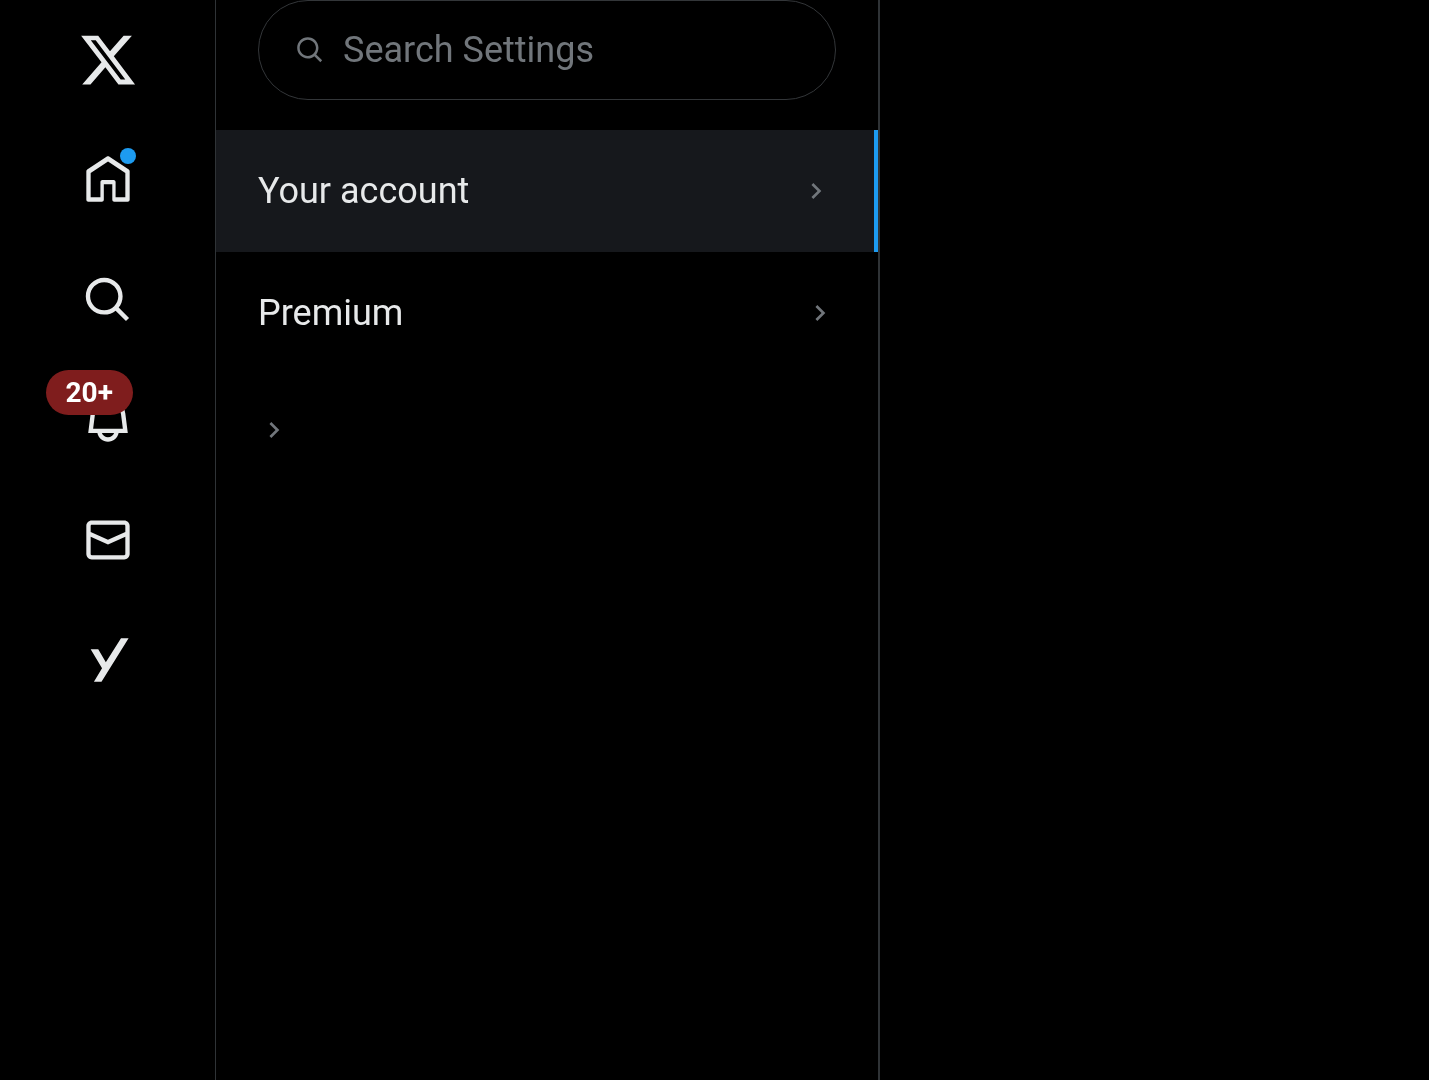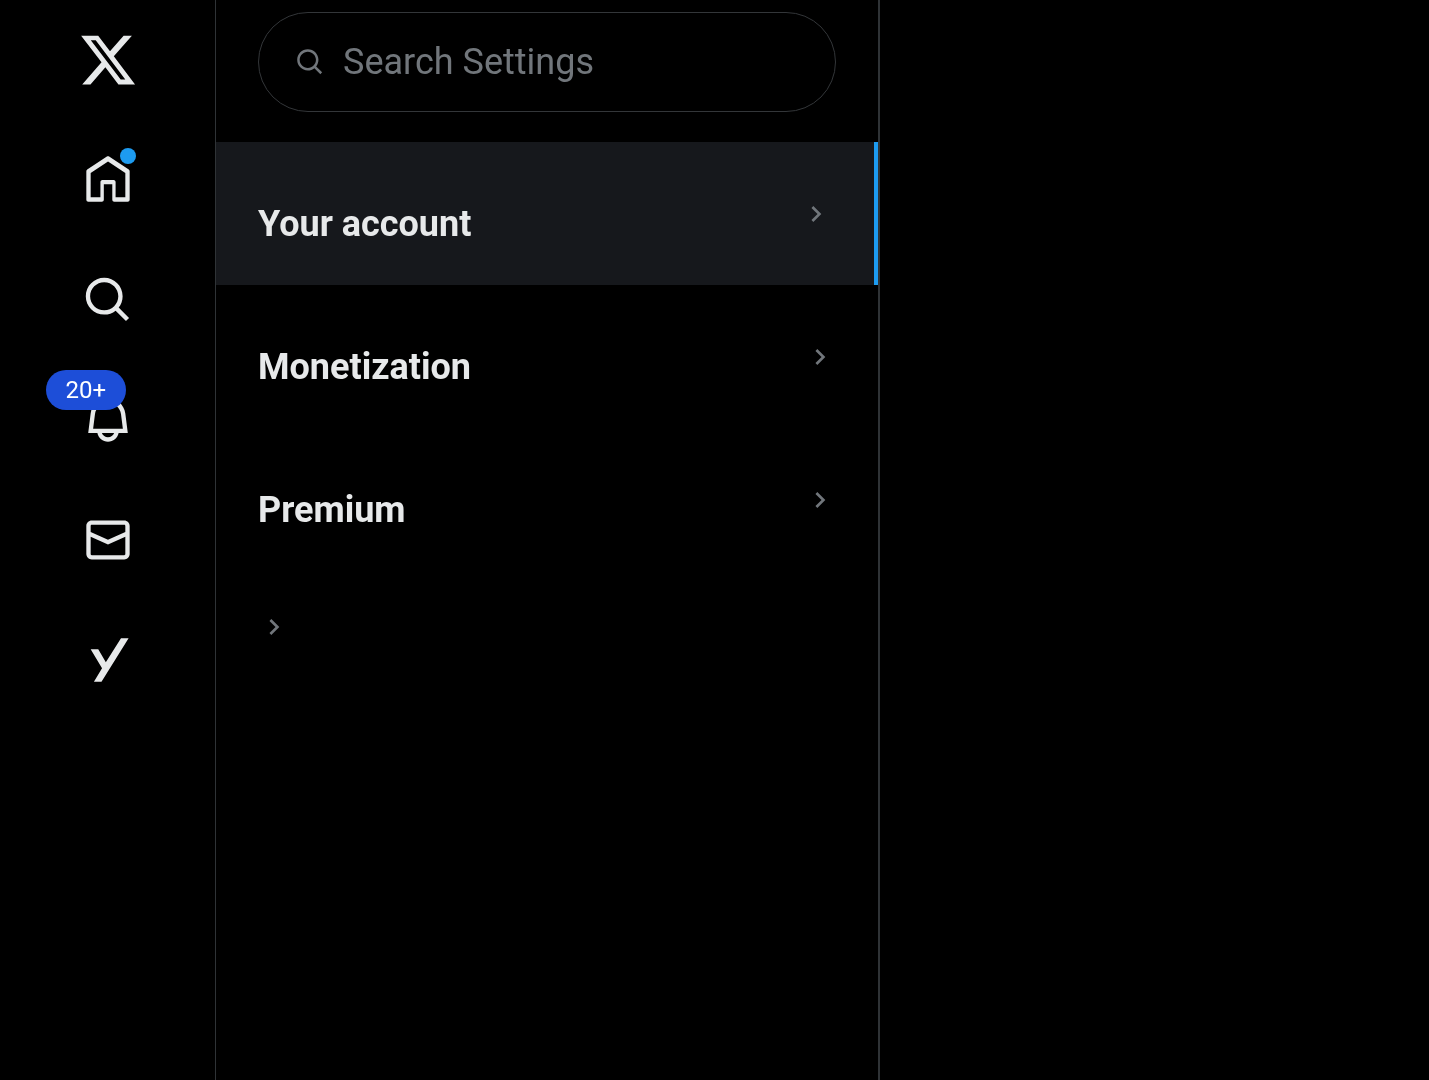--- a/index.html
+++ b/index.html
@@ -57,45 +57,45 @@
       width: 16px;
       height: 16px;
       background: #1d9bf0;
       border-radius: 50%;
     }
     
     .notification-badge {
       position: absolute;
       top: -20px;
       left: -32px;
-      background: #1d4ed8;
+      background: #7f1d1d;
       color: #ffffff;
-      font-size: 24px;
-      font-weight: 400;
+      font-size: 28px;
+      font-weight: 700;
       padding: 6px 20px;
       border-radius: 28px;
       white-space: nowrap;
     }
     
     
     .main-panel {
       flex: 1;
       border-right: 1px solid #2f3336;
       max-width: 1020px;
     }
     
     .page-title {
       font-size: 48px;
       font-weight: 800;
       color: #e7e9ea;
       padding: 40px 42px 30px 42px;
     }
     
     .search-container {
-      padding: 12px 42px 30px 42px;
+      padding: 0 42px 30px 42px;
     }
     
     .search-wrapper {
       border: 1px solid #333639;
       border-radius: 60px;
       display: flex;
       align-items: center;
       padding: 28px 36px;
       gap: 18px;
     }
@@ -134,22 +134,21 @@
       font-size: 36px;
       color: #e7e9ea;
     }
     
     .settings-item.active {
       background: #16181c;
       border-right: 4px solid #1d9bf0;
     }
     
     .settings-item-label {
-      font-weight: 700;
-      margin-top: 21px;
+      font-weight: 400;
     }
     
     .chevron {
       width: 32px;
       height: 32px;
       fill: #71767b;
     }
     
     .right-panel {
       flex: 1;
@@ -215,26 +214,20 @@
 
   <div class="settings-list">
 
     <div class="settings-item active">
       <span class="settings-item-label">Your account</span>
       <svg class="chevron" viewBox="0 0 24 24">
           <path d="M8.59 16.59L13.17 12 8.59 7.41 10 6l6 6-6 6z"></path>
         </svg>
     </div>
 
-    <div class="settings-item">
-      <span class="settings-item-label">Monetization</span>
-      <svg class="chevron" viewBox="0 0 24 24">
-          <path d="M8.59 16.59L13.17 12 8.59 7.41 10 6l6 6-6 6z"></path>
-        </svg>
-    </div>
 
     <div class="settings-item">
       <span class="settings-item-label">Premium</span>
       <svg class="chevron" viewBox="0 0 24 24">
           <path d="M8.59 16.59L13.17 12 8.59 7.41 10 6l6 6-6 6z"></path>
         </svg>
     </div>
 
     <div class="settings-item">
       <svg class="chevron" viewBox="0 0 24 24">

